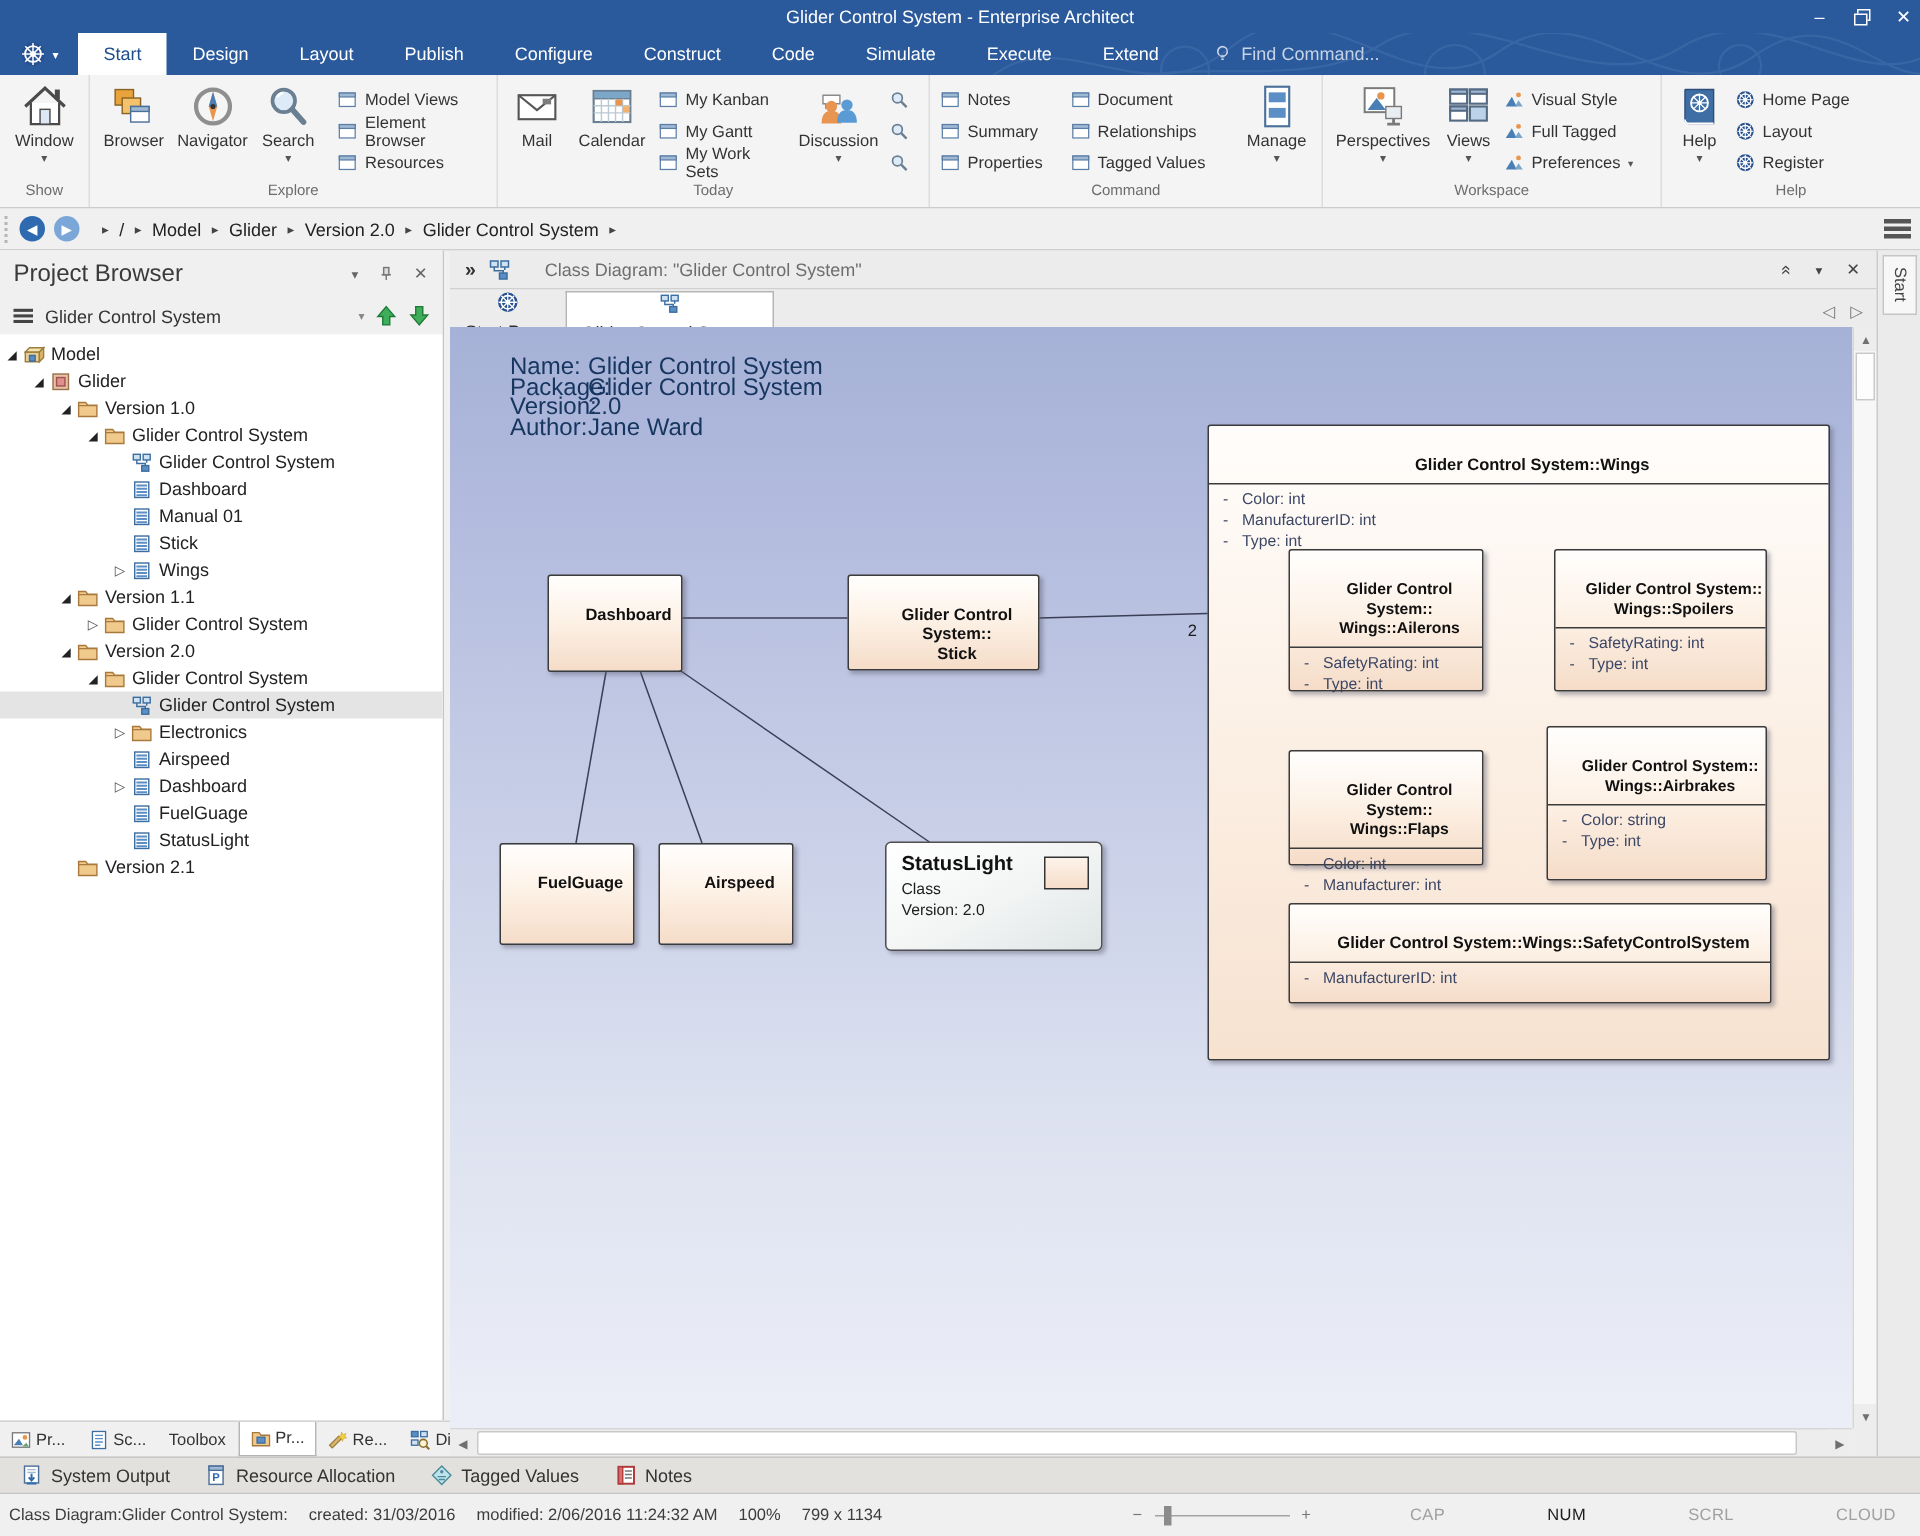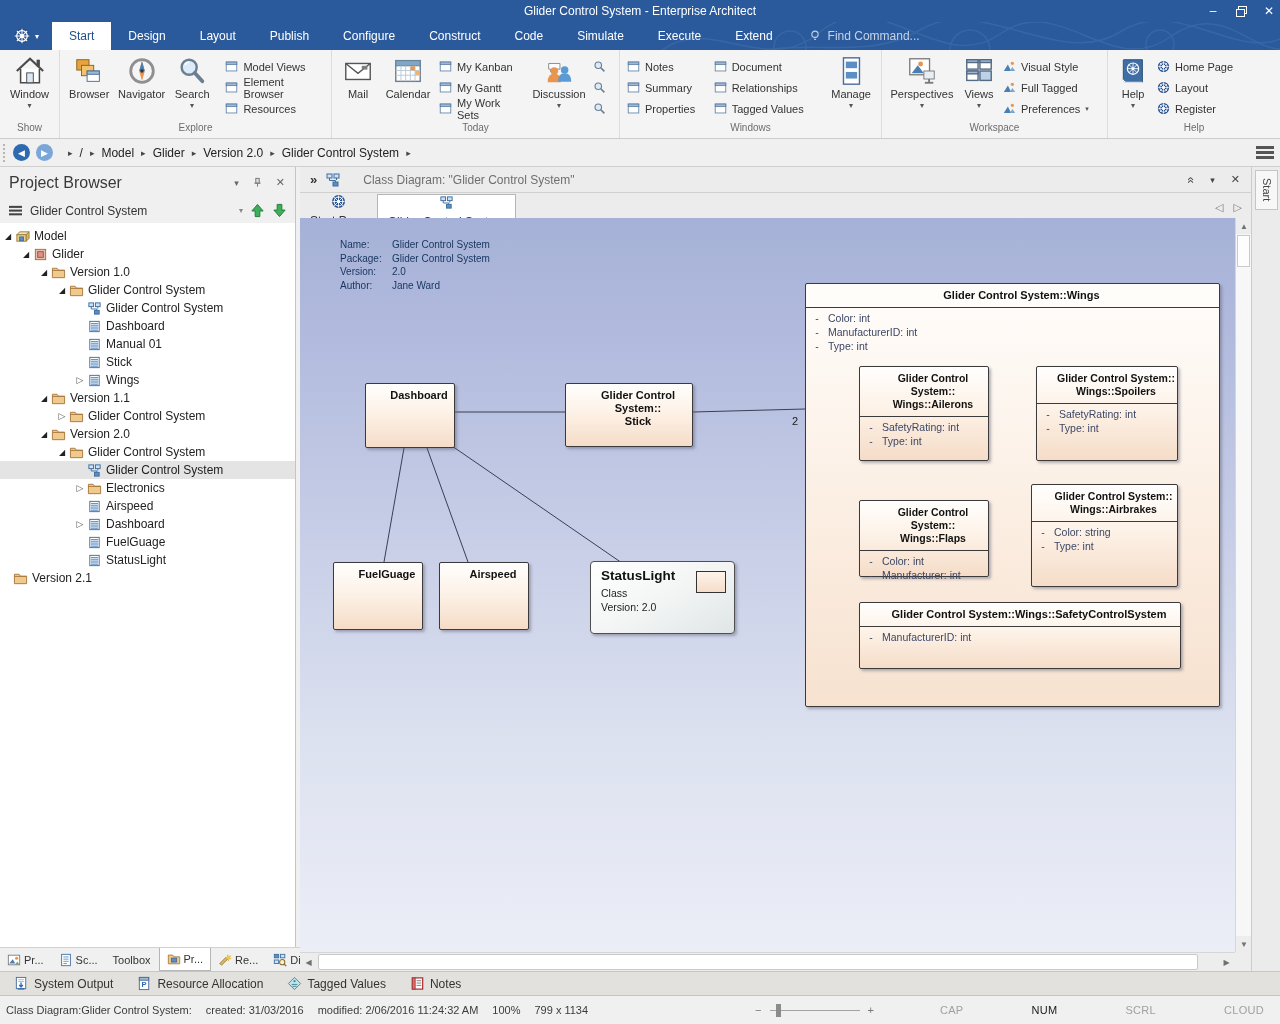--- a/index.html
+++ b/index.html
@@ -95,26 +95,26 @@
   #dtabs { left:300px; top:193px; width:952px; height:25px; background:#ececec; display:flex; align-items:flex-end; font-size:12px; }
   .dtab { display:flex; align-items:center; gap:5px; height:24px; padding:0 10px; color:#333; cursor:default;flex-direction:column; }
   .dtab .ic { width:15px; height:15px; }
   .dtab.active { background:#ffffff; border:1px solid #b5b5b5; border-bottom:none; }
   .dtab .close-x { margin-left:8px; color:#444; font-size:11px; }
   #dtab-nav { margin-left:auto; display:flex; gap:10px; padding:0 10px 4px 0; color:#777; font-size:11px; }
 
   
   #canvas { left:300px; top:218px; width:935px; height:734px; overflow:hidden;
     background:linear-gradient(180deg,#a6b1d7 0%,#b3bcde 18%,#c8cfe7 45%,#dde2f0 72%,#eceef7 100%); }
-  #dinfo { position:absolute; left:40px; top:20px; font-size:10px; color:#16355f; line-height:13.5px; }
+  #dinfo { position:absolute; left:40px; top:20px; font-size:16px; color:#16355f; line-height:13.5px; }
   .dinfo-lbl { display:inline-block; width:52px; }
   .ea-box { position:absolute; border:1px solid #3b3b3b; border-radius:2px;
     background:linear-gradient(180deg,#fffefd 0%,#fdf2e7 45%,#f5dcc8 100%);
     box-shadow:2px 2px 3px rgba(90,90,110,.45); color:#111; }
-  .ea-title { font-weight:bold; font-size:11px; text-align:center; padding-top:5px; line-height:13px;margin-left:18px; }
+  .ea-title { font-weight:bold; font-size:11px; text-align:center; padding-top:20px; line-height:13px;margin-left:18px; }
   .ea-sep { border-top:1px solid #3b3b3b; margin-top:5px; }
   .ea-attr { display:flex; font-size:10.5px; color:#3c4766; line-height:14px; }
   .ea-attr .dash { width:22px; text-align:center; flex:0 0 22px; }
   .wings-bg { background:linear-gradient(180deg,#fffdfb 0%,#fbeee2 55%,#f7e2d0 100%); }
   #statuslight-box { border:1px solid #4f4f4f; border-radius:4px;
     background:linear-gradient(150deg,#ffffff 0%,#f2f4f4 55%,#dfe5e5 100%);
     box-shadow:2px 2px 3px rgba(90,90,110,.45); }
   #statuslight-box .sl-title { font-weight:bold; font-size:13.5px; color:#111; padding:6px 0 3px 10px; }
   #statuslight-box .sl-sub { font-size:10.5px; color:#1d1d1d; padding-left:10px; line-height:14px; }
   #sl-chip { position:absolute; right:8px; top:9px; width:30px; height:22px; border:1px solid #333;
@@ -468,21 +468,21 @@
               <svg viewBox="0 0 34 34">
                 <rect x="9" y="3" width="17" height="28" fill="#fff" stroke="#4a6f9a" stroke-width="1.5"></rect>
                 <rect x="11.5" y="7" width="12" height="7" fill="#5b8ec4"></rect>
                 <rect x="11.5" y="18" width="12" height="7" fill="#5b8ec4"></rect>
               </svg>
             </span>
           <span class="lbl">Manage</span>
           <span class="caret">▾</span>
         </div>
       </div>
-      <div class="rgroup-label">Windows</div>
+      <div class="rgroup-label">Command</div>
     </div>
 
     <div class="rgroup" style="width:226px">
       <div class="rgroup-content">
         <div class="btn-large" style="width:72px">
           <span class="ic">
               <svg viewBox="0 0 34 34">
                 <rect x="4" y="4" width="21" height="17" fill="#fff" stroke="#7a7a7a" stroke-width="1.4"></rect>
                 <circle cx="15.5" cy="9.5" r="2.6" fill="#e8954f"></circle>
                 <path d="M6 19.5 L12.5 11 L19 19.5 Z" fill="#4a7fb5"></path>
@@ -905,21 +905,21 @@
               <g stroke="#5b8ec4" stroke-width="1.3">
                 <line x1="4.2" y1="5" x2="11.8" y2="5"></line>
                 <line x1="4.2" y1="7.3" x2="11.8" y2="7.3"></line>
                 <line x1="4.2" y1="9.6" x2="11.8" y2="9.6"></line>
                 <line x1="4.2" y1="11.9" x2="11.8" y2="11.9"></line>
               </g>
             </svg>
           </span>
           <span>StatusLight</span>
         </div>
-        <div class="trow" style="">
+        <div class="trow" style="padding-left: 38px;">
           <span class="texp"></span>
           <span class="tic">
             <svg viewBox="0 0 16 16">
               <path d="M1.5 3.5 h5 l1.5 2 h6.5 v8 h-13 Z" fill="#f0c98c" stroke="#a9793c"></path>
               <path d="M1.5 5.8 h13" stroke="#a9793c" fill="none"></path>
             </svg>
           </span>
           <span>Version 2.1</span>
         </div>
       </div>

